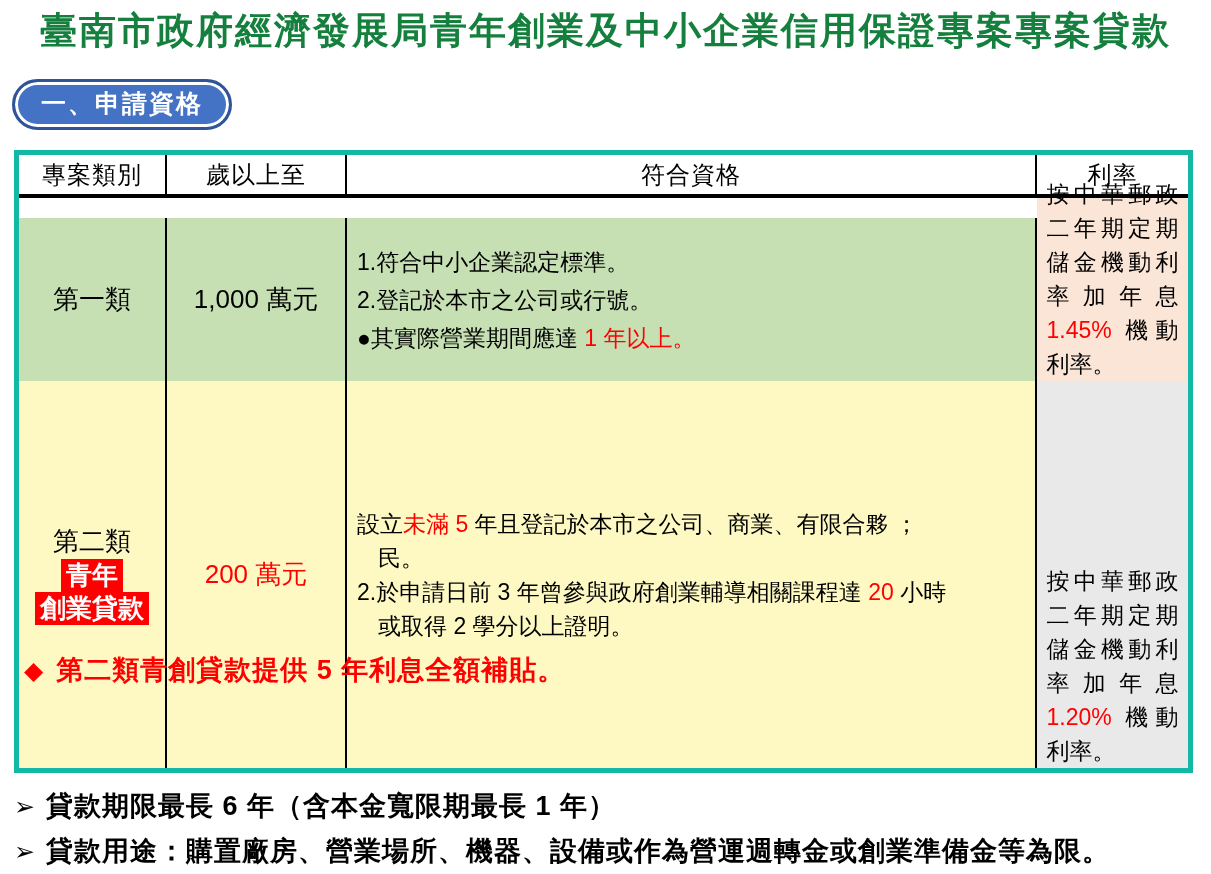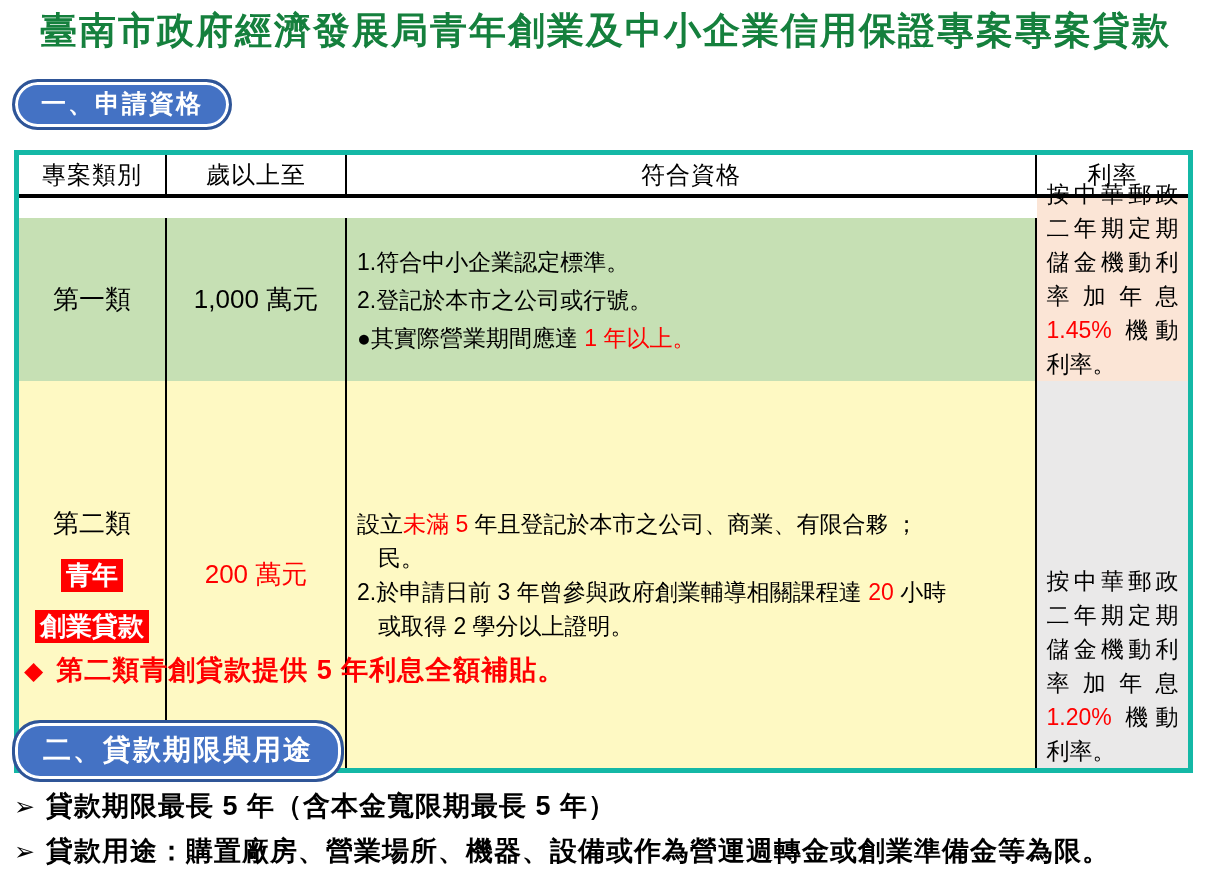--- a/index.html
+++ b/index.html
@@ -52,21 +52,21 @@
   .line.indent { padding-left:21px; }
   .red { color:#FF0000; }
   .amount-red { color:#FF0000; }
   .rate-cell { display:flex; align-items:flex-end; justify-content:center; }
   .rate-text {
     width:132px; font-size:23px; line-height:34px;
     text-align:justify; text-justify:inter-character;
   }
   .cat-tag {
     background:#FF0000; color:#ffffff; font-weight:700;
-    font-size:26px; line-height:33px; padding:0 5px; margin-top:18px;
+    font-size:26px; line-height:33px; padding:0 5px; margin-top:0;
   }
   .note {
     position:absolute; left:24px; top:652px;
     display:flex; align-items:center;
     color:#FF0000; font-size:27px; font-weight:700; letter-spacing:1px;
   }
   .note .diamond { font-size:25px; margin-right:12px; }
   .bullet {
     position:absolute; left:14px;
     display:flex; align-items:center;
@@ -126,26 +126,23 @@
     <div class="cell last r2rate rate-cell">
       <div class="rate-text"><span>按中華郵政二年期定期儲金機動利率加年息</span><span class="red">1.20%</span><span> 機動利率。</span></div>
     </div>
   </div>
 
   <div class="note">
     <span class="diamond">◆</span>
     <span>第二類青創貸款提供 5 年利息全額補貼。</span>
   </div>
 
-  <div class="badge badge2">
-    <span>二、貸款期限與用途</span>
-  </div>
 
   <div class="bullet b1">
     <span class="marker">➢</span>
-    <span>貸款期限最長 5 年（含本金寬限期最長 5 年）</span>
+    <span>貸款期限最長 6 年（含本金寬限期最長 1 年）</span>
   </div>
   <div class="bullet b2">
     <span class="marker">➢</span>
     <span>貸款用途：購置廠房、營業場所、機器、設備或作為營運週轉金或創業準備金等為限。</span>
   </div>
 
 </div>
 
 </body></html>

